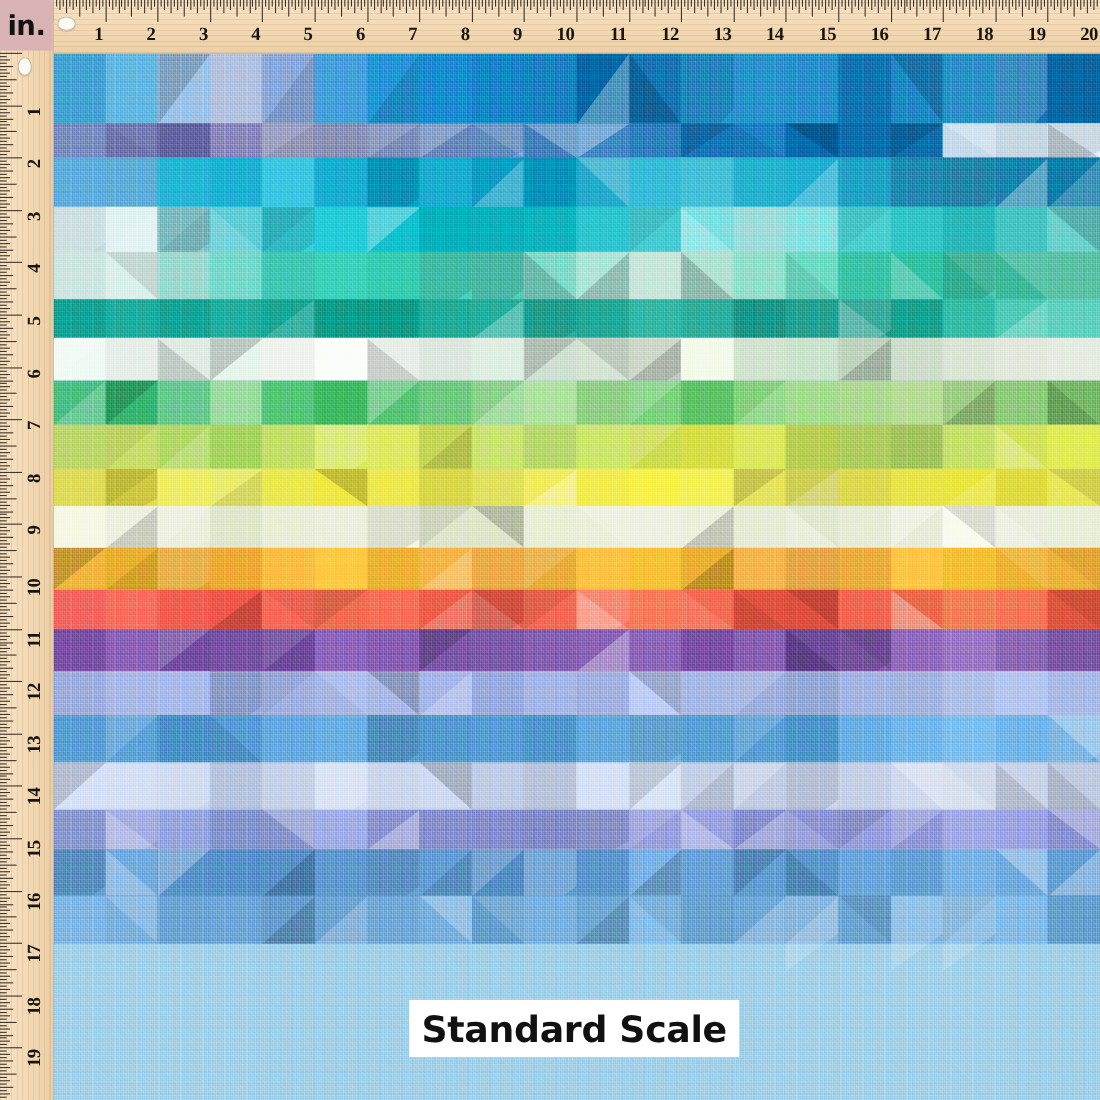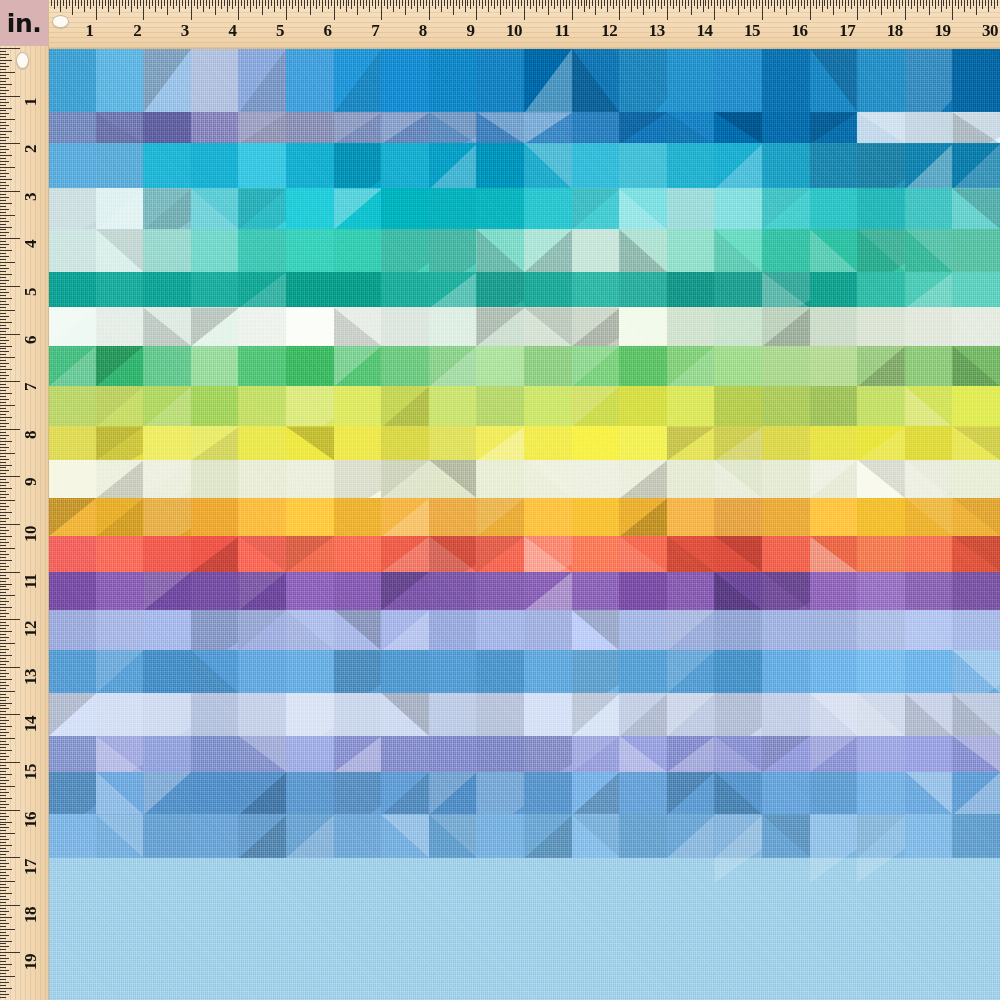--- a/index.html
+++ b/index.html
@@ -751,20 +751,23 @@
         <div class="cell" style="left:809.2px;top:766.4px;width:48.6px;height:43.8px;background:#79b3df;"></div>
         <div class="tri" style="left:809.2px;top:766.4px;width:48.6px;height:43.8px;background:rgba(0,0,0,0.06);clip-path:polygon(0 0, 100% 0, 0 100%);"></div>
         <div class="tri" style="left:809.2px;top:766.4px;width:95.2px;height:68.5px;background:rgba(255,255,255,0.16);clip-path:polygon(0 0,100% 0,0 100%);"></div>
         <div class="cell" style="left:856.8px;top:766.4px;width:48.6px;height:43.8px;background:#7fb9e7;"></div>
         <div class="cell" style="left:904.4px;top:766.4px;width:48.6px;height:43.8px;background:#629ccc;"></div>
       </div>
     <div id="weave"></div>
     <div id="weave2"></div>
   </div>
 
+  <div id="scale-label">
+    <span>Standard Scale</span>
+  </div>
 
   <div class="ruler" id="ruler-top">
     <div class="ruler-hole" id="hole-top"></div>
   <div class="tick" style="left:48.00px;height:20px;"></div>
       <div class="tick" style="left:50.98px;height:6px;"></div>
       <div class="tick" style="left:53.95px;height:9px;"></div>
       <div class="tick" style="left:56.92px;height:6px;"></div>
       <div class="tick" style="left:59.90px;height:12px;"></div>
       <div class="tick" style="left:62.88px;height:6px;"></div>
       <div class="tick" style="left:65.85px;height:9px;"></div>
@@ -1093,21 +1096,21 @@
       <div class="rnum" style="left:524.00px;">10</div>
       <div class="rnum" style="left:571.60px;">11</div>
       <div class="rnum" style="left:619.20px;">12</div>
       <div class="rnum" style="left:666.80px;">13</div>
       <div class="rnum" style="left:714.40px;">14</div>
       <div class="rnum" style="left:762.00px;">15</div>
       <div class="rnum" style="left:809.60px;">16</div>
       <div class="rnum" style="left:857.20px;">17</div>
       <div class="rnum" style="left:904.80px;">18</div>
       <div class="rnum" style="left:952.40px;">19</div>
-      <div class="rnum" style="left:1000.00px;">30</div>
+      <div class="rnum" style="left:1000.00px;">20</div>
     </div>
   <div class="ruler" id="ruler-left">
     <div class="ruler-hole" id="hole-left"></div>
   <div class="tick" style="top:48.00px;width:20px;"></div>
       <div class="tick" style="top:50.98px;width:6px;"></div>
       <div class="tick" style="top:53.95px;width:9px;"></div>
       <div class="tick" style="top:56.92px;width:6px;"></div>
       <div class="tick" style="top:59.90px;width:12px;"></div>
       <div class="tick" style="top:62.88px;width:6px;"></div>
       <div class="tick" style="top:65.85px;width:9px;"></div>

